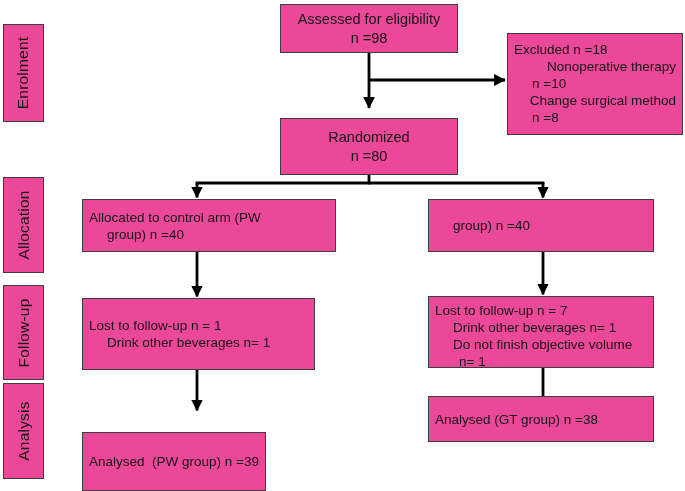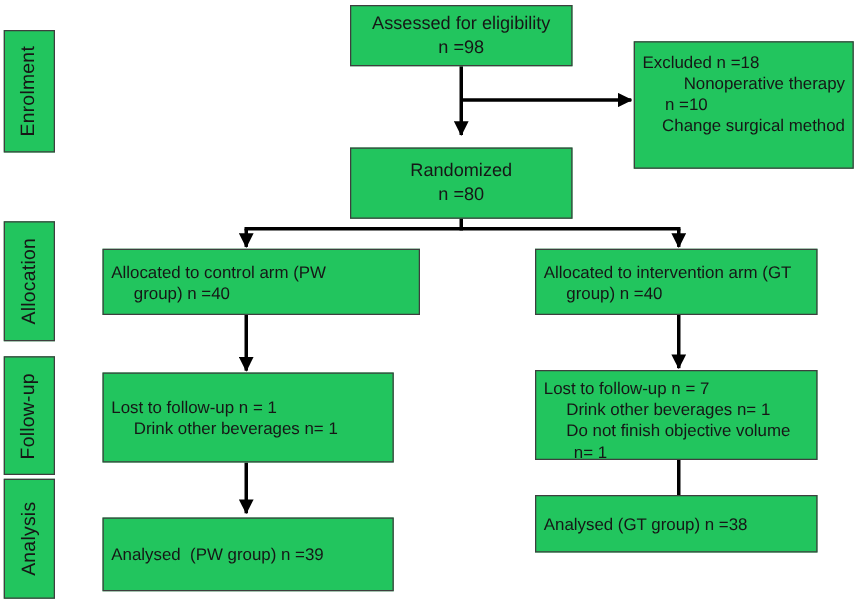--- a/index.html
+++ b/index.html
@@ -7,21 +7,21 @@
     position:relative;
     width:685px; height:491px;
     background:#ffffff;
     font-family:"Liberation Sans", sans-serif;
     color:#161616;
     overflow:hidden;
   }
   svg.connectors { position:absolute; left:0; top:0; width:685px; height:491px; z-index:0; }
   .box {
     position:absolute;
-    background:#22c55e;
+    background:#ec4899;
     border:1.5px solid #3e3e3e;
     box-sizing:border-box;
     z-index:1;
   }
   .flow {
     display:flex;
     flex-direction:column;
     padding:5px 6px;
   }
   .vcenter { justify-content:center; }
@@ -52,21 +52,21 @@
   #stage-followup   { left:3px;   top:285px; width:41px;  height:95px; }
   #stage-analysis   { left:3px;   top:383px; width:41px;  height:96px; }
 
   #box-assessed     { left:280px; top:4px;   width:178px; height:49px; }
   #box-excluded     { left:507px; top:33px;  width:176px; height:102px; padding-top:7px; }
   #box-randomized   { left:280px; top:118px; width:178px; height:57px; }
   #box-alloc-pw     { left:82px;  top:199px; width:254px; height:53px; }
   #box-alloc-gt     { left:428px; top:199px; width:226px; height:53px; }
   #box-fu-pw        { left:82px;  top:298px; width:233px; height:72px; }
   #box-fu-gt        { left:428px; top:296px; width:226px; height:72px; padding-top:5px; }
-  #box-an-pw        { left:82px;  top:414px; width:233px; height:59px; }
+  #box-an-pw        { left:82px;  top:432px; width:184px; height:59px;text-align:center; }
   #box-an-gt        { left:428px; top:396px; width:226px; height:46px; }
 </style>
 </head>
 <body>
 
 <div class="canvas">
 
   <svg class="connectors" viewBox="0 0 685 491">
     <defs>
       <marker id="ah" viewBox="0 0 10 10" refX="9.3" refY="5" markerWidth="4.2" markerHeight="4.2" orient="auto">
@@ -101,34 +101,34 @@
   <div class="box flow big vcenter hcenter" id="box-assessed">
     <div class="ln">Assessed for eligibility</div>
     <div class="ln">n =98</div>
   </div>
 
   <div class="box flow" id="box-excluded">
     <div class="ln">Excluded n =18</div>
     <div class="ln ind-a">Nonoperative therapy</div>
     <div class="ln ind-b">n =10</div>
     <div class="ln ind-a">Change surgical method</div>
+    <div class="ln ind-b">n =8</div>
   </div>
 
   <div class="box flow big vcenter hcenter" id="box-randomized">
     <div class="ln">Randomized</div>
     <div class="ln">n =80</div>
   </div>
 
   <div class="box flow vcenter" id="box-alloc-pw">
     <div class="ln">Allocated to control arm (PW</div>
     <div class="ln ind-b">group) n =40</div>
   </div>
 
   <div class="box flow vcenter" id="box-alloc-gt">
-    <div class="ln">Allocated to intervention arm (GT</div>
     <div class="ln ind-b">group) n =40</div>
   </div>
 
   <div class="box flow vcenter" id="box-fu-pw">
     <div class="ln">Lost to follow-up n = 1</div>
     <div class="ln ind-b">Drink other beverages n= 1</div>
   </div>
 
   <div class="box flow" id="box-fu-gt">
     <div class="ln">Lost to follow-up n = 7</div>

